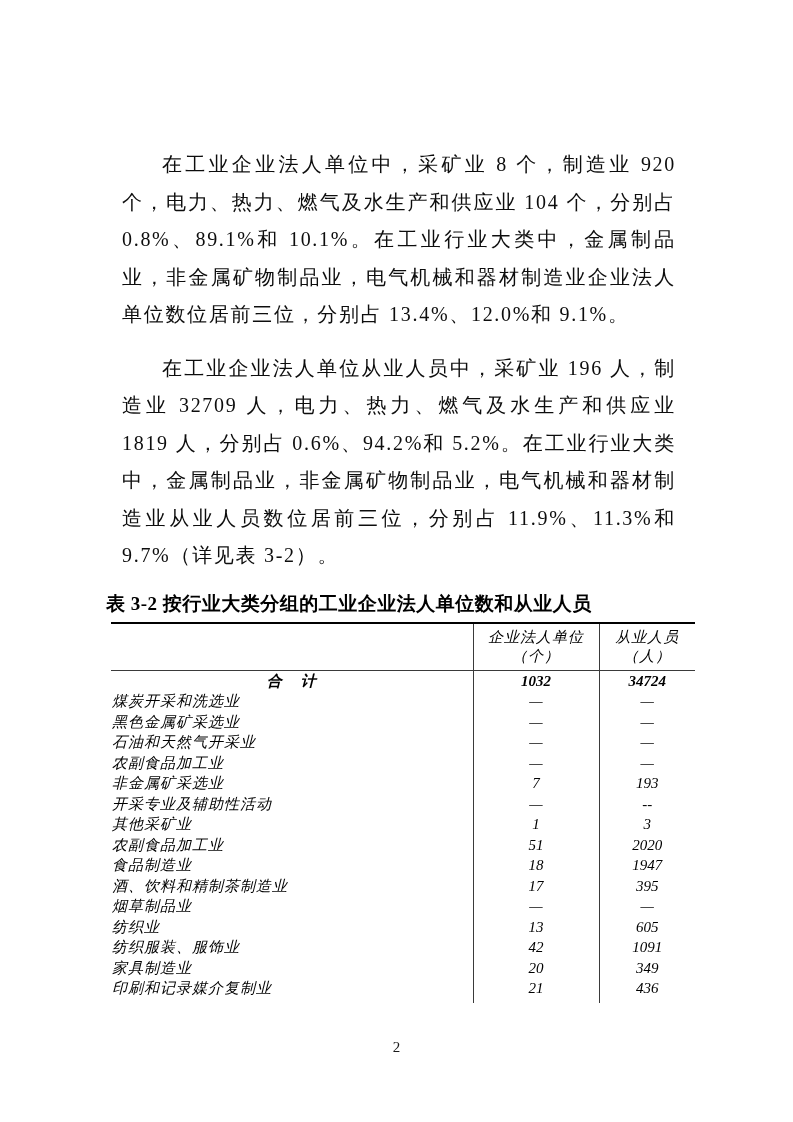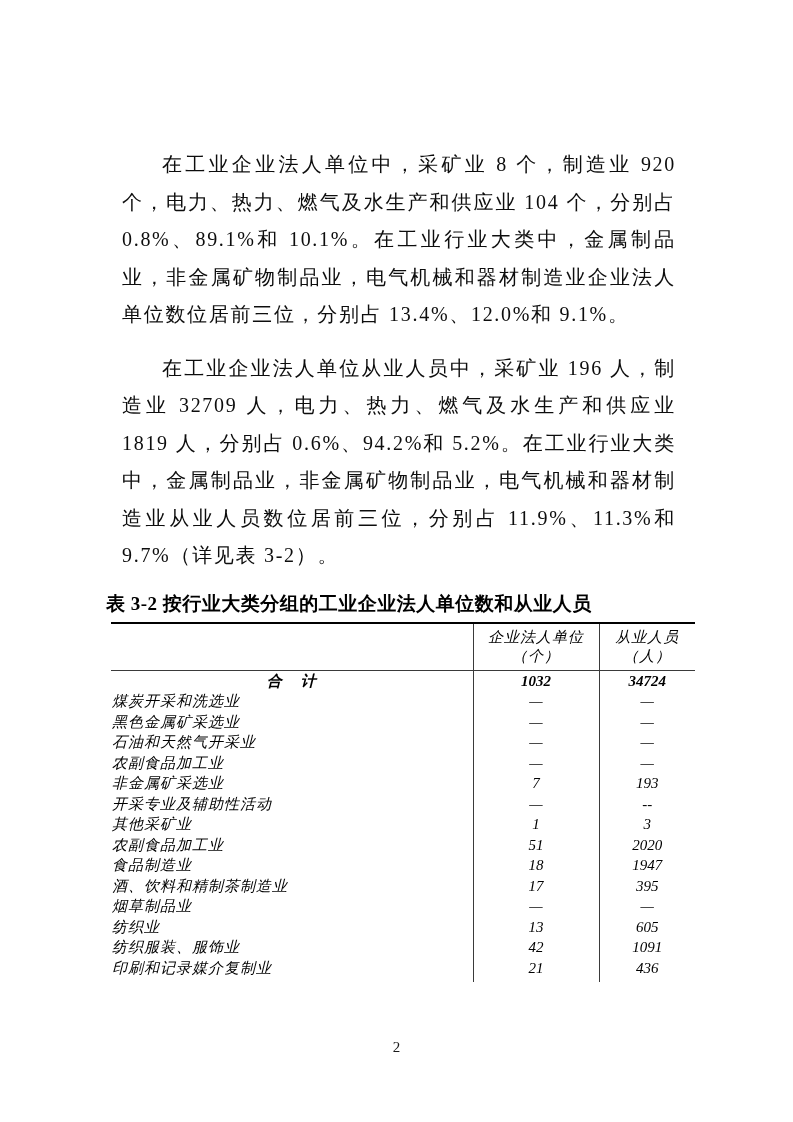--- a/index.html
+++ b/index.html
@@ -173,20 +173,25 @@
             <td class="c-label">纺织业</td>
             <td class="c-val">13</td>
             <td class="c-val">605</td>
           </tr>
           <tr>
             <td class="c-label">纺织服装、服饰业</td>
             <td class="c-val">42</td>
             <td class="c-val">1091</td>
           </tr>
           <tr>
+            <td class="c-label">家具制造业</td>
+            <td class="c-val">20</td>
+            <td class="c-val">349</td>
+          </tr>
+          <tr>
             <td class="c-label">印刷和记录媒介复制业</td>
             <td class="c-val">21</td>
             <td class="c-val">436</td>
           </tr>
           <tr class="spacer-row">
             <td></td>
             <td></td>
             <td></td>
           </tr>
         </tbody>

